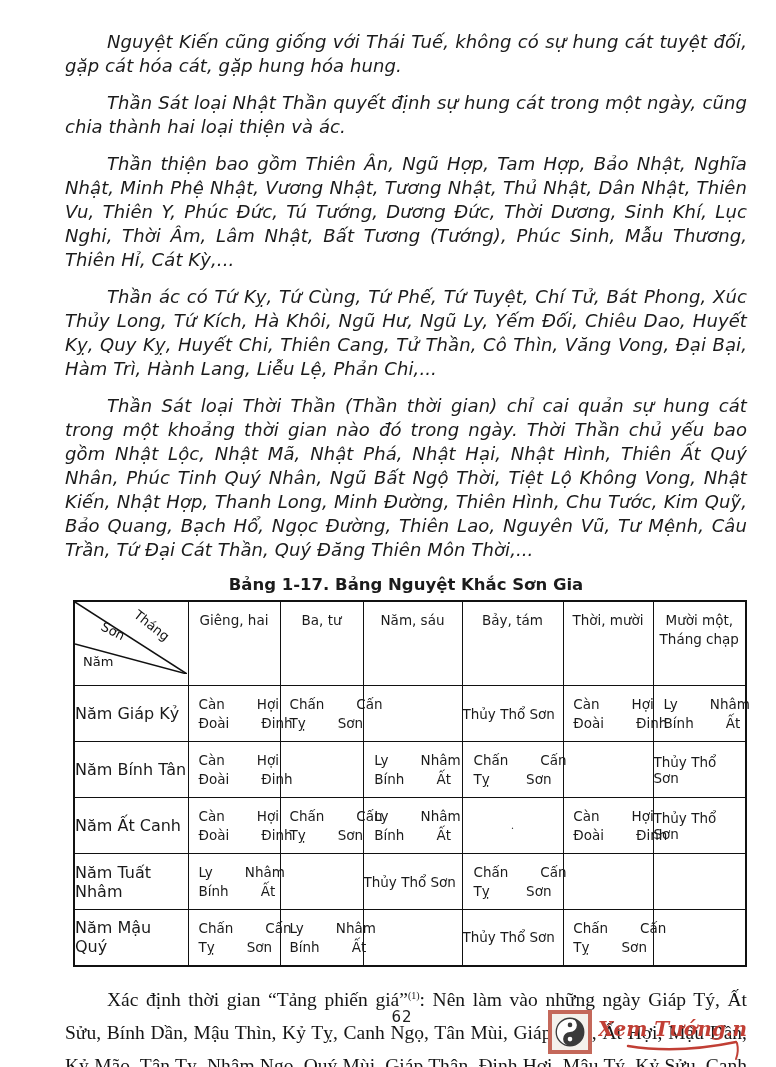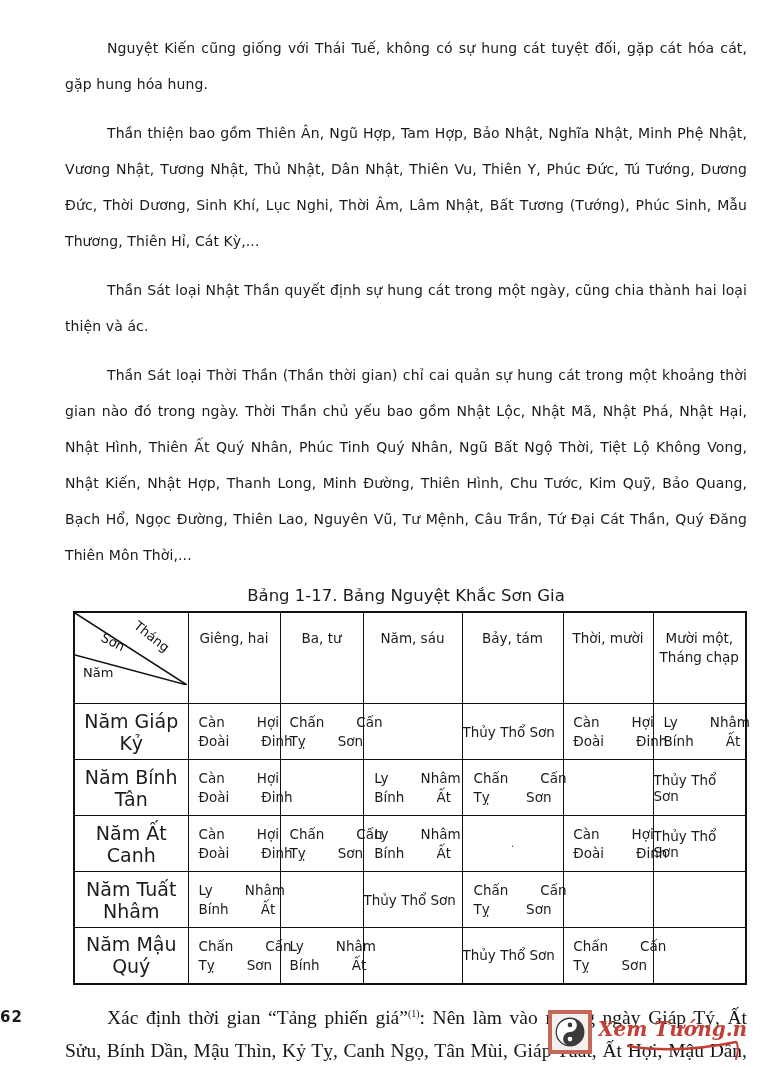--- a/index.html
+++ b/index.html
@@ -12,59 +12,60 @@
     color:#1b1b1b;
     font-family:"DejaVu Sans",sans-serif;
     overflow:hidden;
   }
   .content{
     position:absolute;
     left:65px;top:30px;
     width:682px;
   }
   .para{
-    font-size:14px;
-    line-height:36px;
+    font-size:18px;
+    line-height:24px;
     text-align:justify;
     text-indent:42px;
     margin:0 0 13px 0;
     letter-spacing:0.1px;
+    font-style:italic;
   }
   .table-title{
     text-align:center;
-    font-weight:normal;
+    font-weight:bold;
     font-size:16.5px;
     margin:8px 0 6px 0;
   }
   table.sona{
     border-collapse:collapse;
     table-layout:fixed;
     width:672px;
     margin-left:8px;
     font-size:13.5px;
   }
   table.sona th, table.sona td{
     border:1px solid #111;
     padding:0;
     vertical-align:middle;
     font-weight:normal;
   }
   table.sona{border:2px solid #111;}
   table.sona thead th{
     height:74px;
     vertical-align:top;
-    padding-top:16px;
+    padding-top:9px;
     text-align:center;
     line-height:19px;
   }
   table.sona thead th.cornercell{padding:0;vertical-align:top;}
   table.sona tbody tr{height:56px;}
   table.sona tbody th.rowlabel{
-    text-align:center;
-    font-size:19px;
+    text-align:left;
+    font-size:16px;
   }
   .pair{
     display:flex;
     justify-content:space-between;
     width:78%;
     margin:3px auto;
     gap:32px;
   }
   .single{text-align:left;}
   .dot{text-align:center;font-size:11px;color:#444;}
@@ -75,23 +76,25 @@
     text-align:justify;
     text-indent:42px;
     margin:16px 0 0 0;
     color:#151515;
   }
   .footer-para sup{font-size:10px;line-height:0;}
   .page-number{
     position:absolute;
     left:0;right:0;
     top:1008px;
-    font-weight:bold;
+    text-align:center;
+    font-weight:normal;
     font-size:15px;
     letter-spacing:1px;
+    padding-left:28px;
   }
   .watermark{
     position:absolute;
     right:28px;top:1010px;
     display:flex;
     align-items:flex-start;
   }
   .yy-frame{
     width:44px;height:44px;
     background:#c4685a;
@@ -105,22 +108,23 @@
   .wm-script{margin-left:6px;}
   .corner-svg text{font-size:13px;fill:#111;}
 </style>
 </head>
 <body>
 
 <div class="page">
   <div class="content">
 
     <p class="para">Nguyệt Kiến cũng giống với Thái Tuế, không có sự hung cát tuyệt đối, gặp cát hóa cát, gặp hung hóa hung.</p>
+    <p class="para">Thần Sát loại Nhật Thần quyết định sự hung cát trong một ngày, cũng chia thành hai loại thiện và ác.</p>
     <p class="para">Thần thiện bao gồm Thiên Ân, Ngũ Hợp, Tam Hợp, Bảo Nhật, Nghĩa Nhật, Minh Phệ Nhật, Vương Nhật, Tương Nhật, Thủ Nhật, Dân Nhật, Thiên Vu, Thiên Y, Phúc Đức, Tú Tướng, Dương Đức, Thời Dương, Sinh Khí, Lục Nghi, Thời Âm, Lâm Nhật, Bất Tương (Tướng), Phúc Sinh, Mẫu Thương, Thiên Hỉ, Cát Kỳ,...</p>
-    <p class="para">Thần Sát loại Nhật Thần quyết định sự hung cát trong một ngày, cũng chia thành hai loại thiện và ác.</p>
+    <p class="para">Thần ác có Tứ Kỵ, Tứ Cùng, Tứ Phế, Tứ Tuyệt, Chí Tử, Bát Phong, Xúc Thủy Long, Tứ Kích, Hà Khôi, Ngũ Hư, Ngũ Ly, Yếm Đối, Chiêu Dao, Huyết Kỵ, Quy Kỵ, Huyết Chi, Thiên Cang, Tử Thần, Cô Thìn, Văng Vong, Đại Bại, Hàm Trì, Hành Lang, Liễu Lệ, Phản Chi,...</p>
     <p class="para">Thần Sát loại Thời Thần (Thần thời gian) chỉ cai quản sự hung cát trong một khoảng thời gian nào đó trong ngày. Thời Thần chủ yếu bao gồm Nhật Lộc, Nhật Mã, Nhật Phá, Nhật Hại, Nhật Hình, Thiên Ất Quý Nhân, Phúc Tinh Quý Nhân, Ngũ Bất Ngộ Thời, Tiệt Lộ Không Vong, Nhật Kiến, Nhật Hợp, Thanh Long, Minh Đường, Thiên Hình, Chu Tước, Kim Quỹ, Bảo Quang, Bạch Hổ, Ngọc Đường, Thiên Lao, Nguyên Vũ, Tư Mệnh, Câu Trần, Tứ Đại Cát Thần, Quý Đăng Thiên Môn Thời,...</p>
 
     <div class="table-title">Bảng 1-17. Bảng Nguyệt Khắc Sơn Gia</div>
 
     <table class="sona">
       <colgroup>
         <col style="width:114px">
           <col style="width:92px">
           <col style="width:83px">
         <col style="width:99px">

